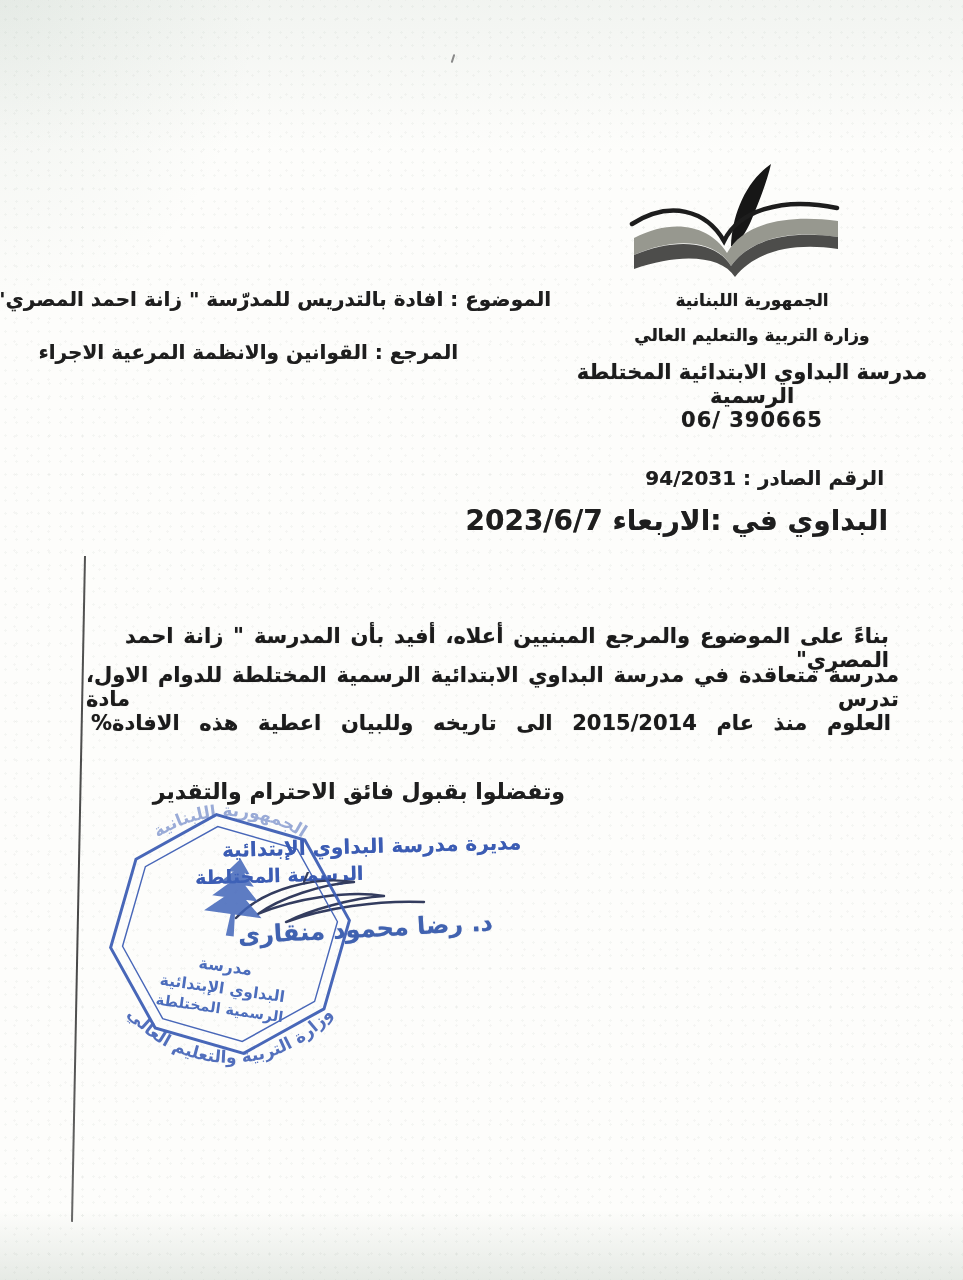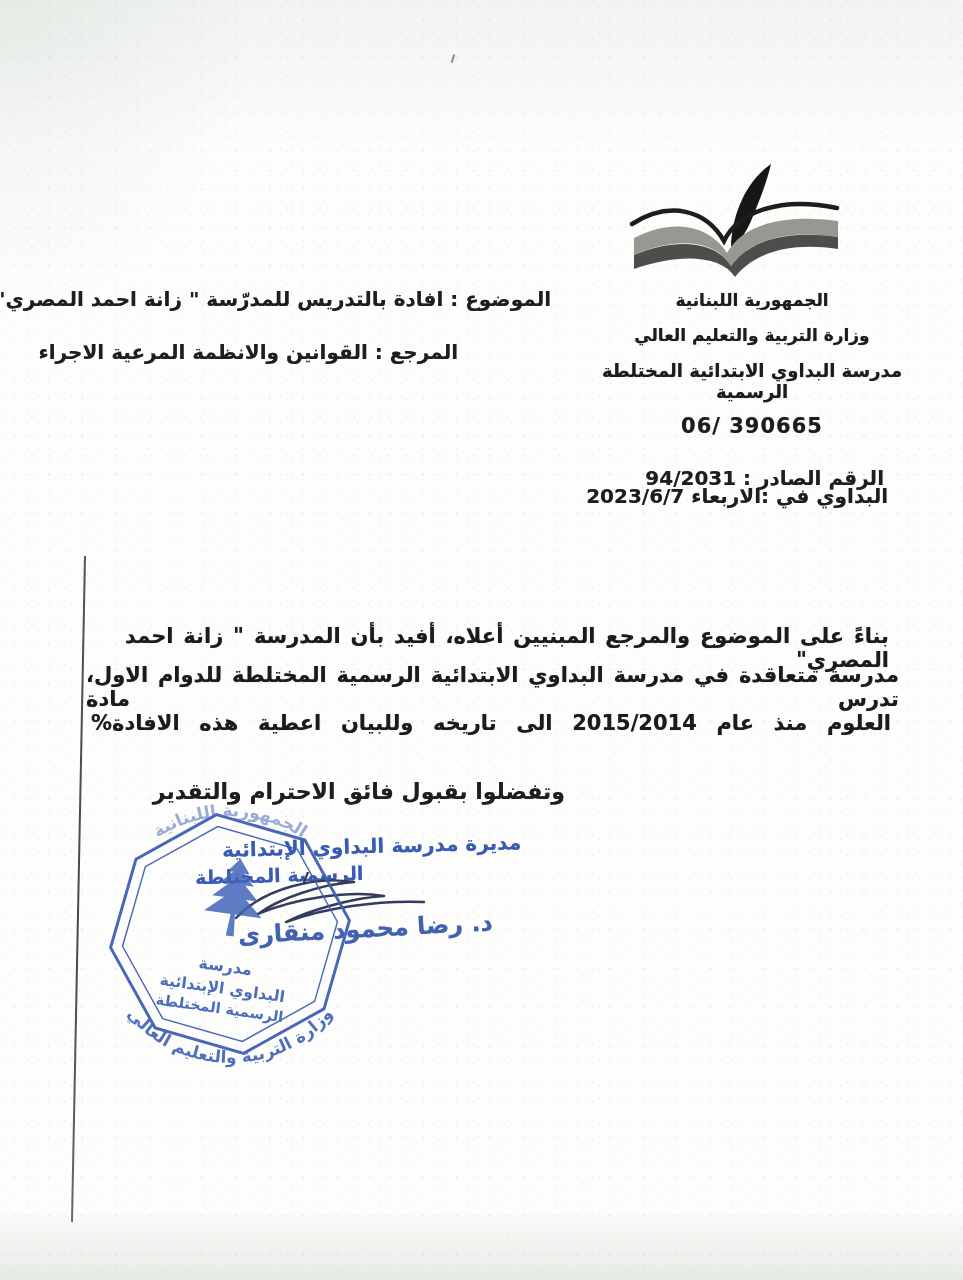--- a/index.html
+++ b/index.html
@@ -22,27 +22,27 @@
     background:radial-gradient(ellipse at 0% 0%,rgba(120,150,130,0.10),transparent 70%);}
 
   .txt{position:absolute;direction:rtl;font-weight:bold;color:#1e1e1e;
     white-space:nowrap;text-shadow:0 0 0.6px rgba(20,20,20,0.55);}
 
   
   .letterhead{position:absolute;top:290px;left:563px;width:378px;text-align:center;direction:rtl;}
   .letterhead div{font-weight:bold;color:#1c1c1c;text-shadow:0 0 0.7px rgba(10,10,10,0.6);}
   .lh-republic{font-size:17px;margin-bottom:15px;}
   .lh-ministry{font-size:17px;margin-bottom:15px;}
-  .lh-school{font-size:18px;margin-bottom:12px;}
+  .lh-school{font-size:21px;}
   .lh-phone{font-size:21px;letter-spacing:1px;direction:ltr;}
 
   .subject{top:287px;right:412px;font-size:20px;}
   .reference{top:340px;right:505px;font-size:20px;}
   .serial{top:466px;right:79px;font-size:20px;}
-  .dateline{top:484px;right:75px;font-size:20px;text-align:right;}
+  .dateline{top:504px;right:75px;font-size:28px;text-align:right;}
 
   .bodyline{position:absolute;direction:rtl;font-size:21px;font-weight:bold;color:#1b1b1b;
     text-align:justify;text-align-last:justify;text-shadow:0 0 0.7px rgba(10,10,10,0.55);}
   .body1{top:612px;right:74px;width:764px;margin-top:12px;}
   .body2{top:663px;right:64px;width:813px;}
   .body3{top:711px;right:72px;width:800px;}
 
   .closing{top:779px;right:398px;font-size:22px;}
 
   

